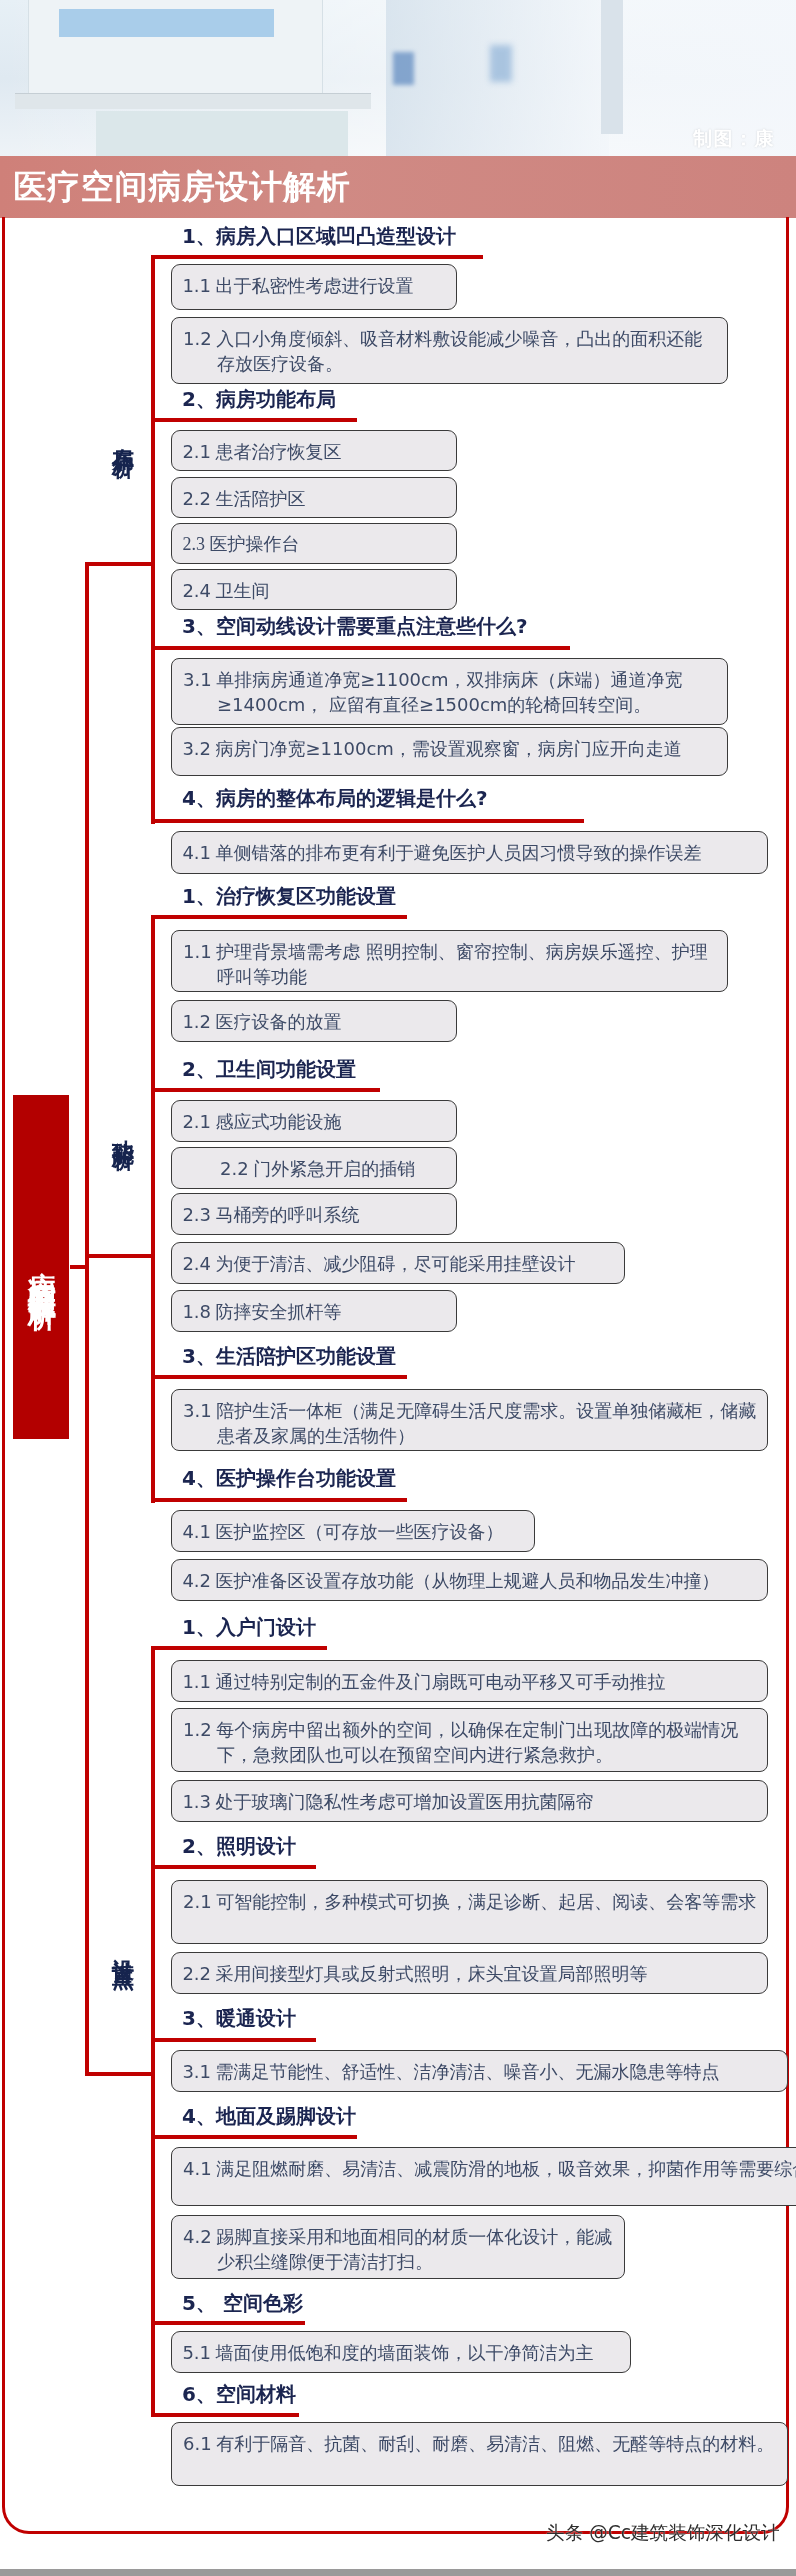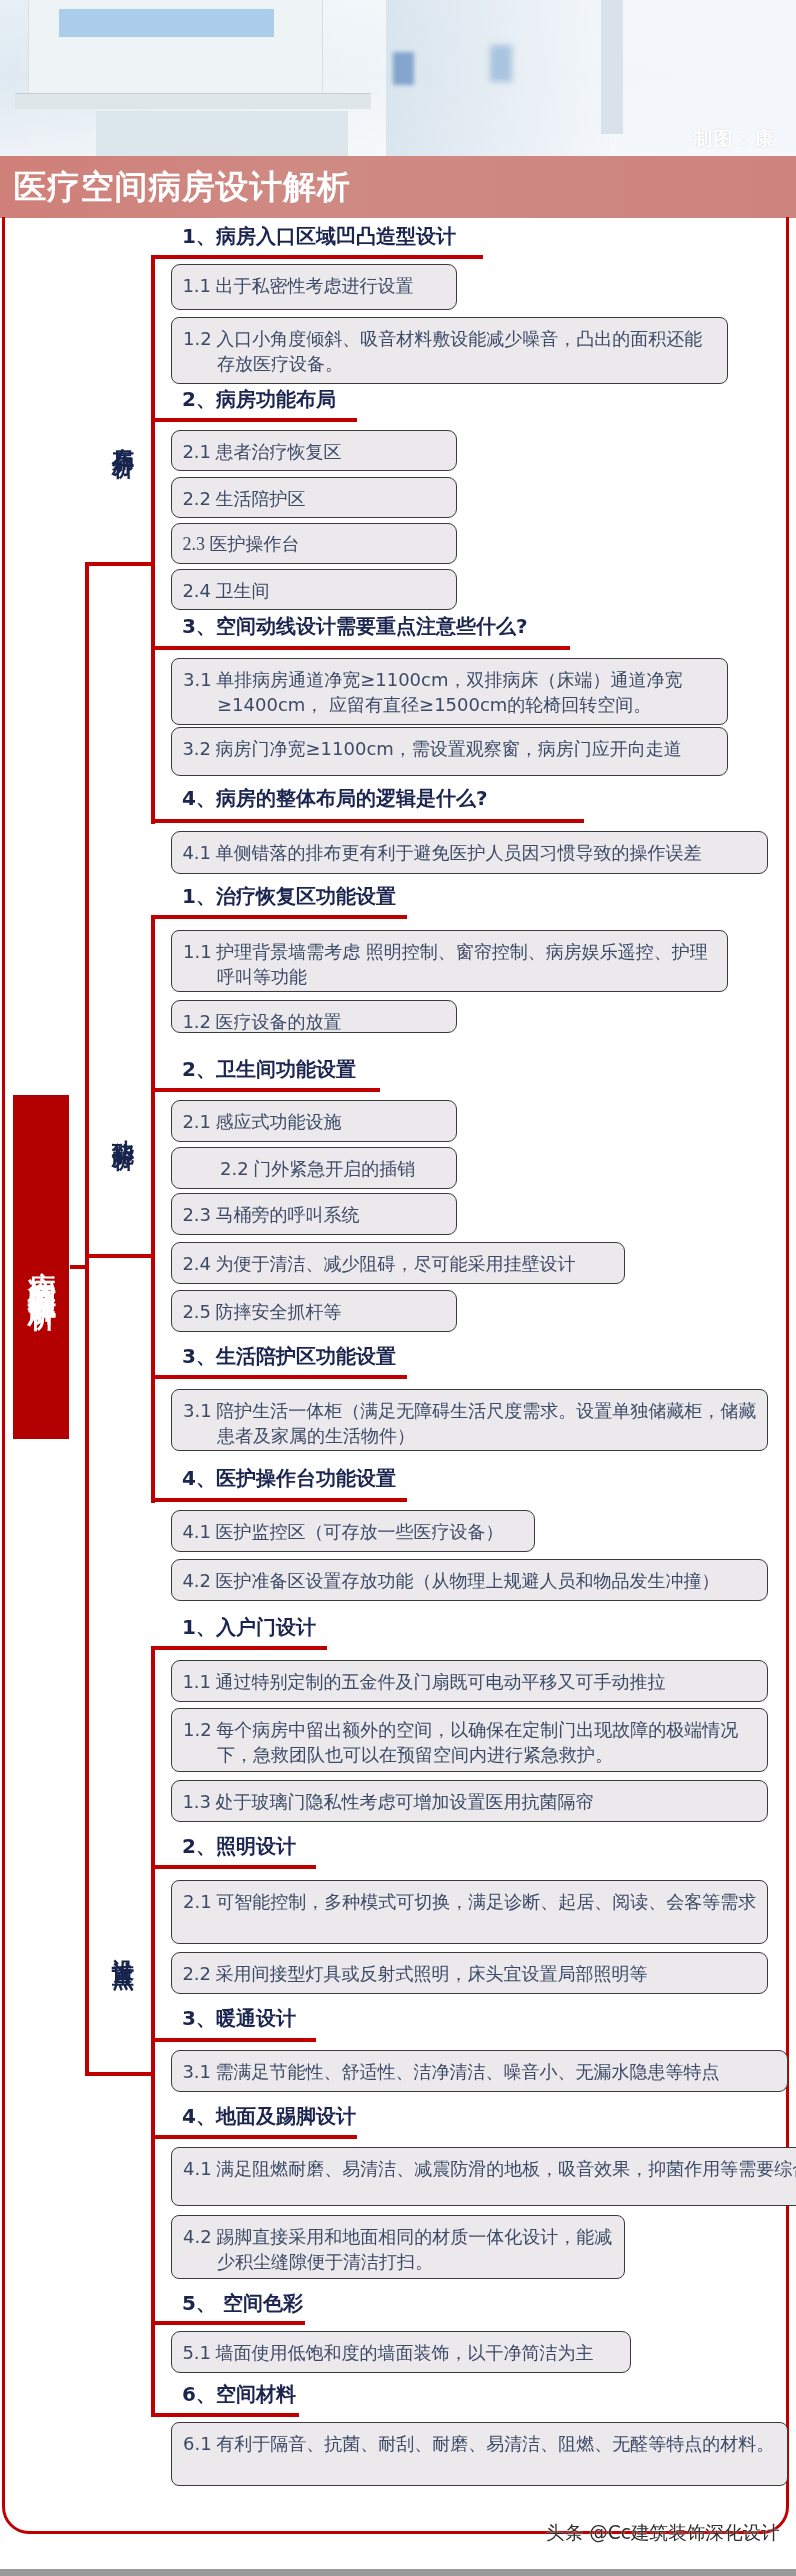--- a/index.html
+++ b/index.html
@@ -147,40 +147,40 @@
 
 <div class="abs hline" style="left:85px;top:1254px;width:68px;"></div>
 <div class="abs sec-label" style="left:108px;top:1122px;">功能分析</div>
 <div class="abs vline" style="left:151px;top:917px;height:586px;"></div>
 
 <div class="abs heading" style="left:182px;top:883px;">1、治疗恢复区功能设置</div>
 <div class="abs hline" style="left:151px;top:915px;width:256px;"></div>
 <div class="abs item wrap" style="left:171px;top:930px;width:557px;height:62px;">
   <span class="num">1.1</span><span class="txt">护理背景墙需考虑 照明控制、窗帘控制、病房娱乐遥控、护理呼叫等功能</span>
 </div>
-<div class="abs item" style="left:171px;top:1000px;width:286px;height:33px;">
+<div class="abs item" style="left:171px;top:1000px;width:286px;height:42px;">
   <span class="num">1.2</span><span class="txt">医疗设备的放置</span>
 </div>
 
 <div class="abs heading" style="left:182px;top:1056px;">2、卫生间功能设置</div>
 <div class="abs hline" style="left:151px;top:1088px;width:229px;"></div>
 <div class="abs item" style="left:171px;top:1100px;width:286px;height:42px;">
   <span class="num">2.1</span><span class="txt">感应式功能设施</span>
 </div>
 <div class="abs item" style="left:171px;top:1147px;width:286px;height:42px;padding-left:48px;">
   <span class="num">2.2</span><span class="txt">门外紧急开启的插销</span>
 </div>
 <div class="abs item" style="left:171px;top:1193px;width:286px;height:42px;">
   <span class="num">2.3</span><span class="txt">马桶旁的呼叫系统</span>
 </div>
 <div class="abs item" style="left:171px;top:1242px;width:454px;height:42px;">
   <span class="num">2.4</span><span class="txt">为便于清洁、减少阻碍，尽可能采用挂壁设计</span>
 </div>
 <div class="abs item" style="left:171px;top:1290px;width:286px;height:42px;">
-  <span class="num">2.5</span><span class="txt">防摔安全抓杆等</span>
+  <span class="num">1.8</span><span class="txt">防摔安全抓杆等</span>
 </div>
 
 <div class="abs heading" style="left:182px;top:1343px;">3、生活陪护区功能设置</div>
 <div class="abs hline" style="left:151px;top:1375px;width:256px;"></div>
 <div class="abs item wrap" style="left:171px;top:1389px;width:597px;height:62px;">
   <span class="num">3.1</span><span class="txt">陪护生活一体柜（满足无障碍生活尺度需求。设置单独储藏柜，储藏患者及家属的生活物件）</span>
 </div>
 
 <div class="abs heading" style="left:182px;top:1465px;">4、医护操作台功能设置</div>
 <div class="abs hline" style="left:151px;top:1498px;width:256px;"></div>

